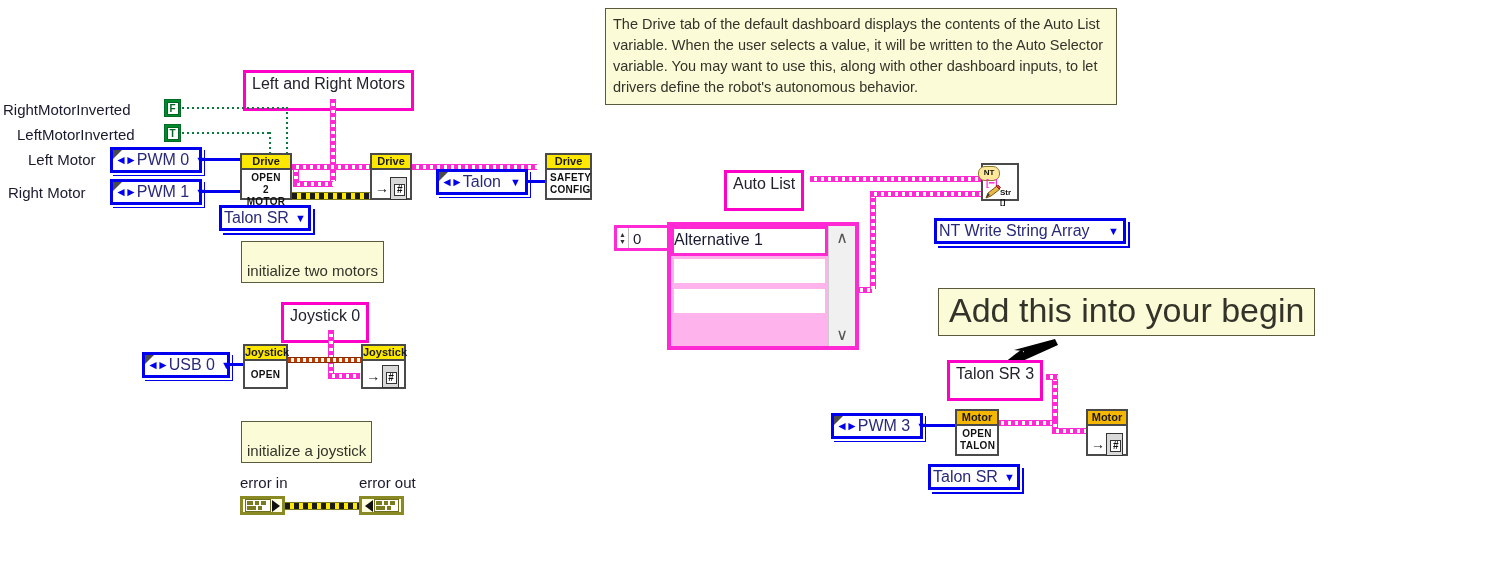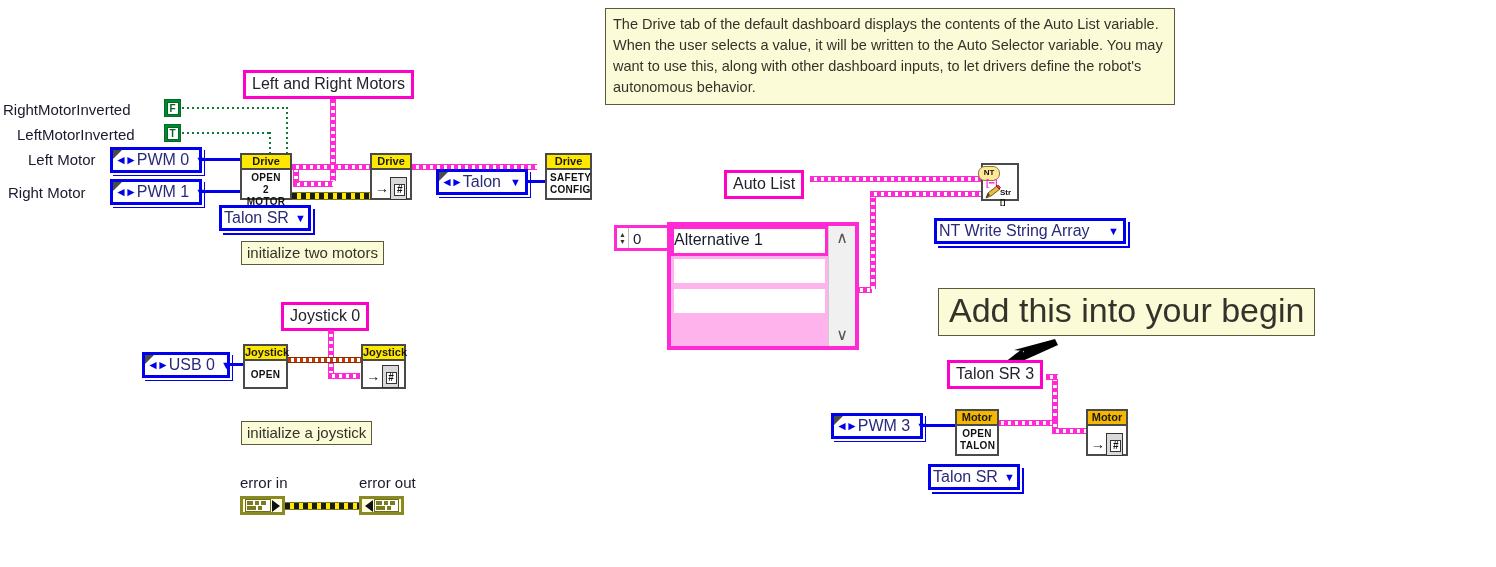--- a/index.html
+++ b/index.html
@@ -9,27 +9,27 @@
     -webkit-font-smoothing:none;
   }
   .abs{position:absolute;box-sizing:border-box;}
 
   
   .lbl{font-size:15px;color:#1a1a2e;white-space:nowrap;line-height:1;}
 
   
   .mbox{
     border:3px solid #ff00c8;background:#ffffff;color:#23232f;
-    font-size:16px;line-height:1;padding:3px 6px 4px 6px;white-space:nowrap;
+    font-size:16px;line-height:1;padding:3px 6px 16px 6px;white-space:nowrap;
   }
 
   
   .cbox{
     border:1px solid #5a5a3c;background:#fbfbd8;color:#33332a;
-    font-size:15px;line-height:1;padding:3px 5px 4px 5px;white-space:nowrap;
+    font-size:15px;line-height:1;padding:21px 5px 4px 5px;white-space:nowrap;
   }
   .cbox-big{font-size:34px;padding:4px 10px 8px 10px;}
   .cbox-para{
     white-space:normal;font-size:14.5px;line-height:21px;padding:5px 7px 6px 7px;
   }
 
   
   .ring{
     border:3px solid #0000ee;background:#ffffff;color:#2a2a7a;
     font-size:16px;line-height:1;height:26px;display:flex;align-items:center;
@@ -279,21 +279,21 @@
 <div class="abs errterm" style="left:240px;top:496px;">
   <span class="dots"></span>
   <span class="tri"></span>
 </div>
 <div class="abs w w-err" style="left:285px;top:502px;width:74px;"></div>
 <div class="abs errterm" style="left:359px;top:496px;">
   <span class="tri tri-l"></span>
   <span class="dots"></span>
 </div>
 
-<div class="abs cbox cbox-para" style="left:605px;top:8px;width:570px;">The Drive tab of the default dashboard displays the contents of the Auto List variable. When the user selects a value, it will be written to the Auto Selector variable. You may want to use this, along with other dashboard inputs, to let drivers define the robot's autonomous behavior.</div>
+<div class="abs cbox cbox-para" style="left:605px;top:8px;width:512px;">The Drive tab of the default dashboard displays the contents of the Auto List variable. When the user selects a value, it will be written to the Auto Selector variable. You may want to use this, along with other dashboard inputs, to let drivers define the robot's autonomous behavior.</div>
 
 <div class="abs mbox" style="left:724px;top:170px;">Auto List</div>
 
 <div class="abs w w-pink-h" style="left:810px;top:176px;width:172px;"></div>
 
 <div class="abs numbox" style="left:614px;top:225px;width:56px;">
   <span class="spin">▲<br>▼</span>
   <span class="val">0</span>
 </div>
 

